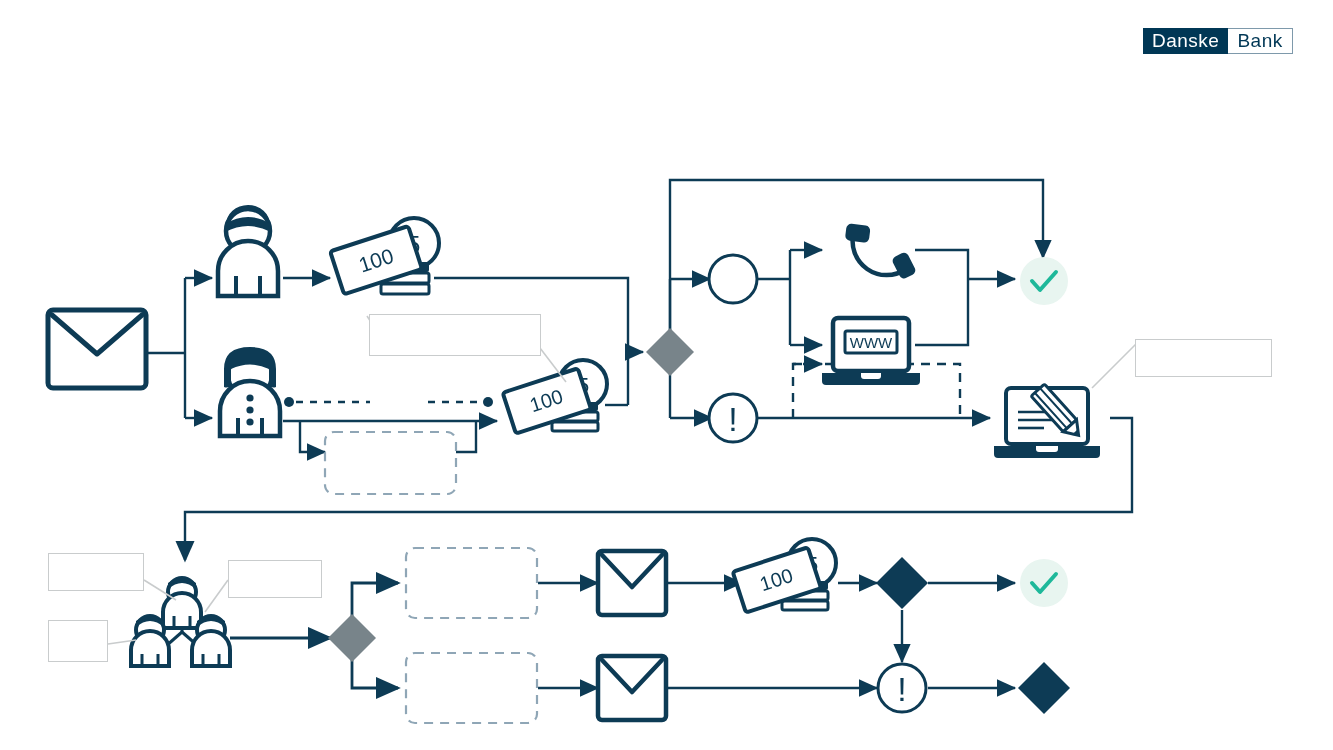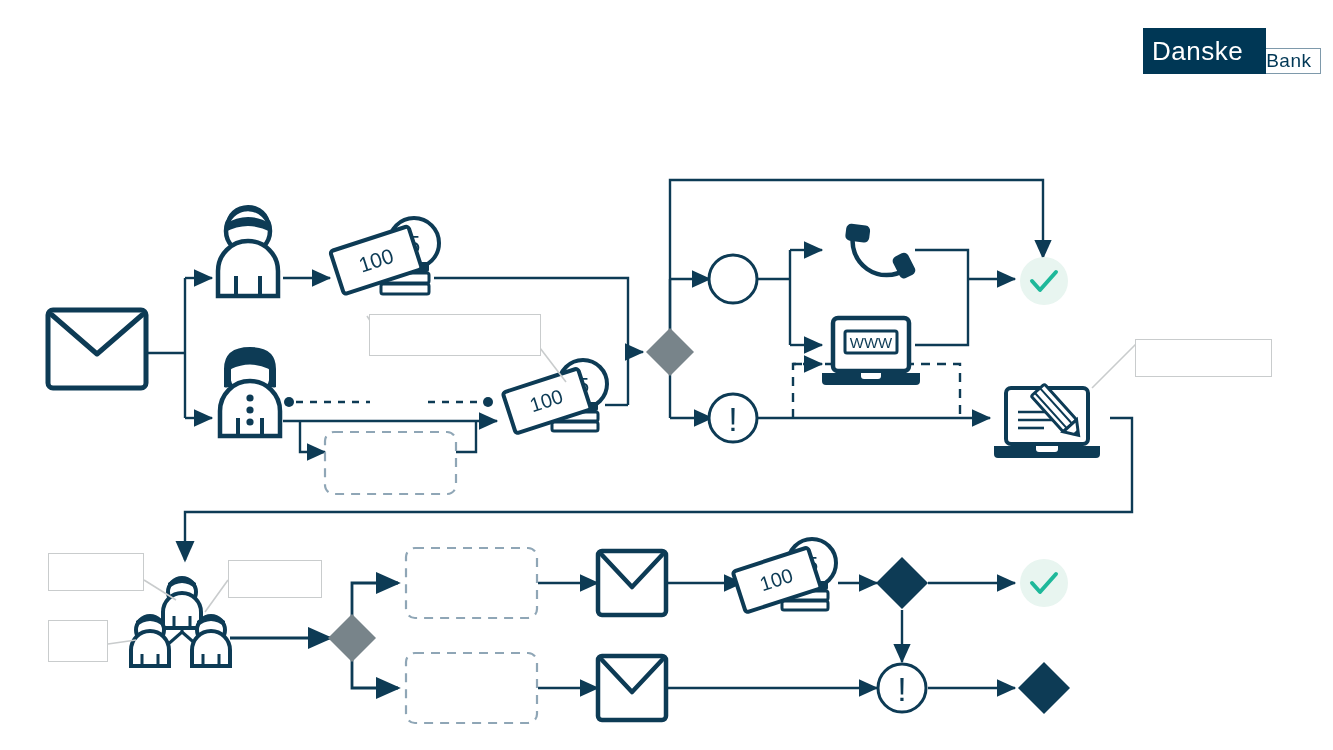--- a/index.html
+++ b/index.html
@@ -1,24 +1,24 @@
 <!DOCTYPE html>
 <html><head>
 <meta charset="utf-8">
 <style>
   html,body{margin:0;padding:0;background:#ffffff;}
   body{width:1333px;height:750px;position:relative;overflow:hidden;
        font-family:"Liberation Sans","DejaVu Sans",sans-serif;}
   #canvas{position:absolute;left:0;top:0;width:1333px;height:750px;}
   .logo{position:absolute;display:flex;align-items:stretch;}
-  .logo-danske{background:#003755;color:#ffffff;font-size:26px;letter-spacing:.5px;
-       padding:2px 23px 3px 9px;line-height:1;display:flex;align-items:center;}
+  .logo-danske{background:#003755;color:#ffffff;font-size:19px;letter-spacing:.5px;
+       padding:2px 9px 3px 9px;line-height:1;display:flex;align-items:center;}
   .logo-bank{background:#ffffff;color:#003755;font-size:19px;letter-spacing:.5px;
-       padding:2px 9px 3px 0;line-height:1;display:flex;align-items:center;
-       border:1px solid #7e99ab;border-left:none;margin-top:20px;}
+       padding:2px 9px 3px 9px;line-height:1;display:flex;align-items:center;
+       border:1px solid #7e99ab;border-left:none;}
   .callout{position:absolute;border:1px solid #c9cccd;background:#ffffff;box-sizing:border-box;}
 </style>
 </head>
 <body>
 
 <div class="logo" style="left:1143px;top:28px;">
   <div class="logo-danske">Danske</div>
   <div class="logo-bank">Bank</div>
 </div>
 

